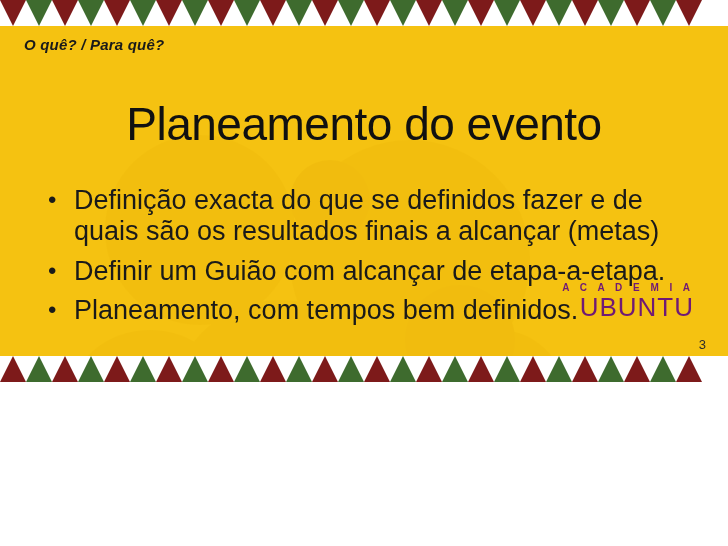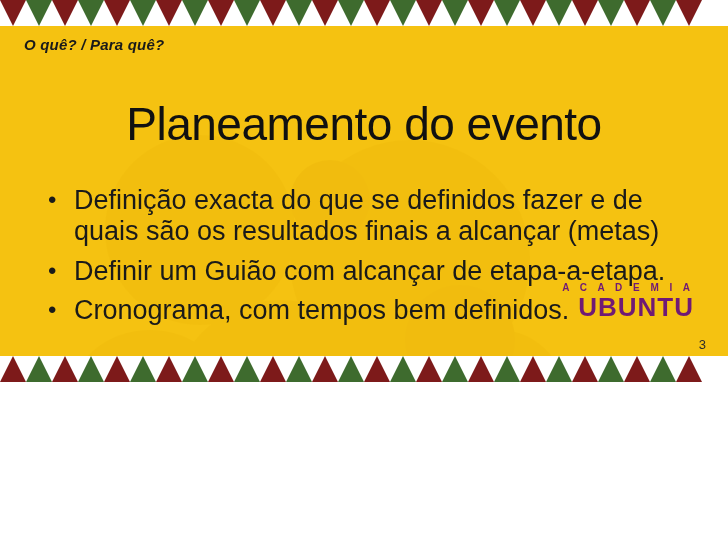--- a/index.html
+++ b/index.html
@@ -140,21 +140,21 @@
     color: #701a75;
   }
   .logo .academia {
     font-size: 10px;
     letter-spacing: 4px;
     font-weight: bold;
     margin-bottom: 1px;
   }
   .logo .ubuntu {
     font-size: 26px;
-    font-weight: bold;
+    font-weight: normal;
     letter-spacing: 1px;
     line-height: 1;
   }
 
   
   .page-number {
     position: absolute;
     right: 22px;
     bottom: 30px;
     font-size: 13px;
@@ -217,21 +217,21 @@
     <li class="bullet">
       <span class="dot">•</span>
       <span>Definição exacta do que se definidos fazer e de quais são os resultados finais a alcançar (metas)</span>
     </li>
     <li class="bullet">
       <span class="dot">•</span>
       <span>Definir um Guião com alcançar de etapa-a-etapa.</span>
     </li>
     <li class="bullet">
       <span class="dot">•</span>
-      <span>Cronograma, com tempos bem definidos.</span>
+      <span>Planeamento, com tempos bem definidos.</span>
     </li>
   </ul>
 
   <div class="logo">
     <div class="academia">A C A D E M I A</div>
     <div class="ubuntu">UBUNTU</div>
   </div>
 
   <div class="page-number">3</div>
 

